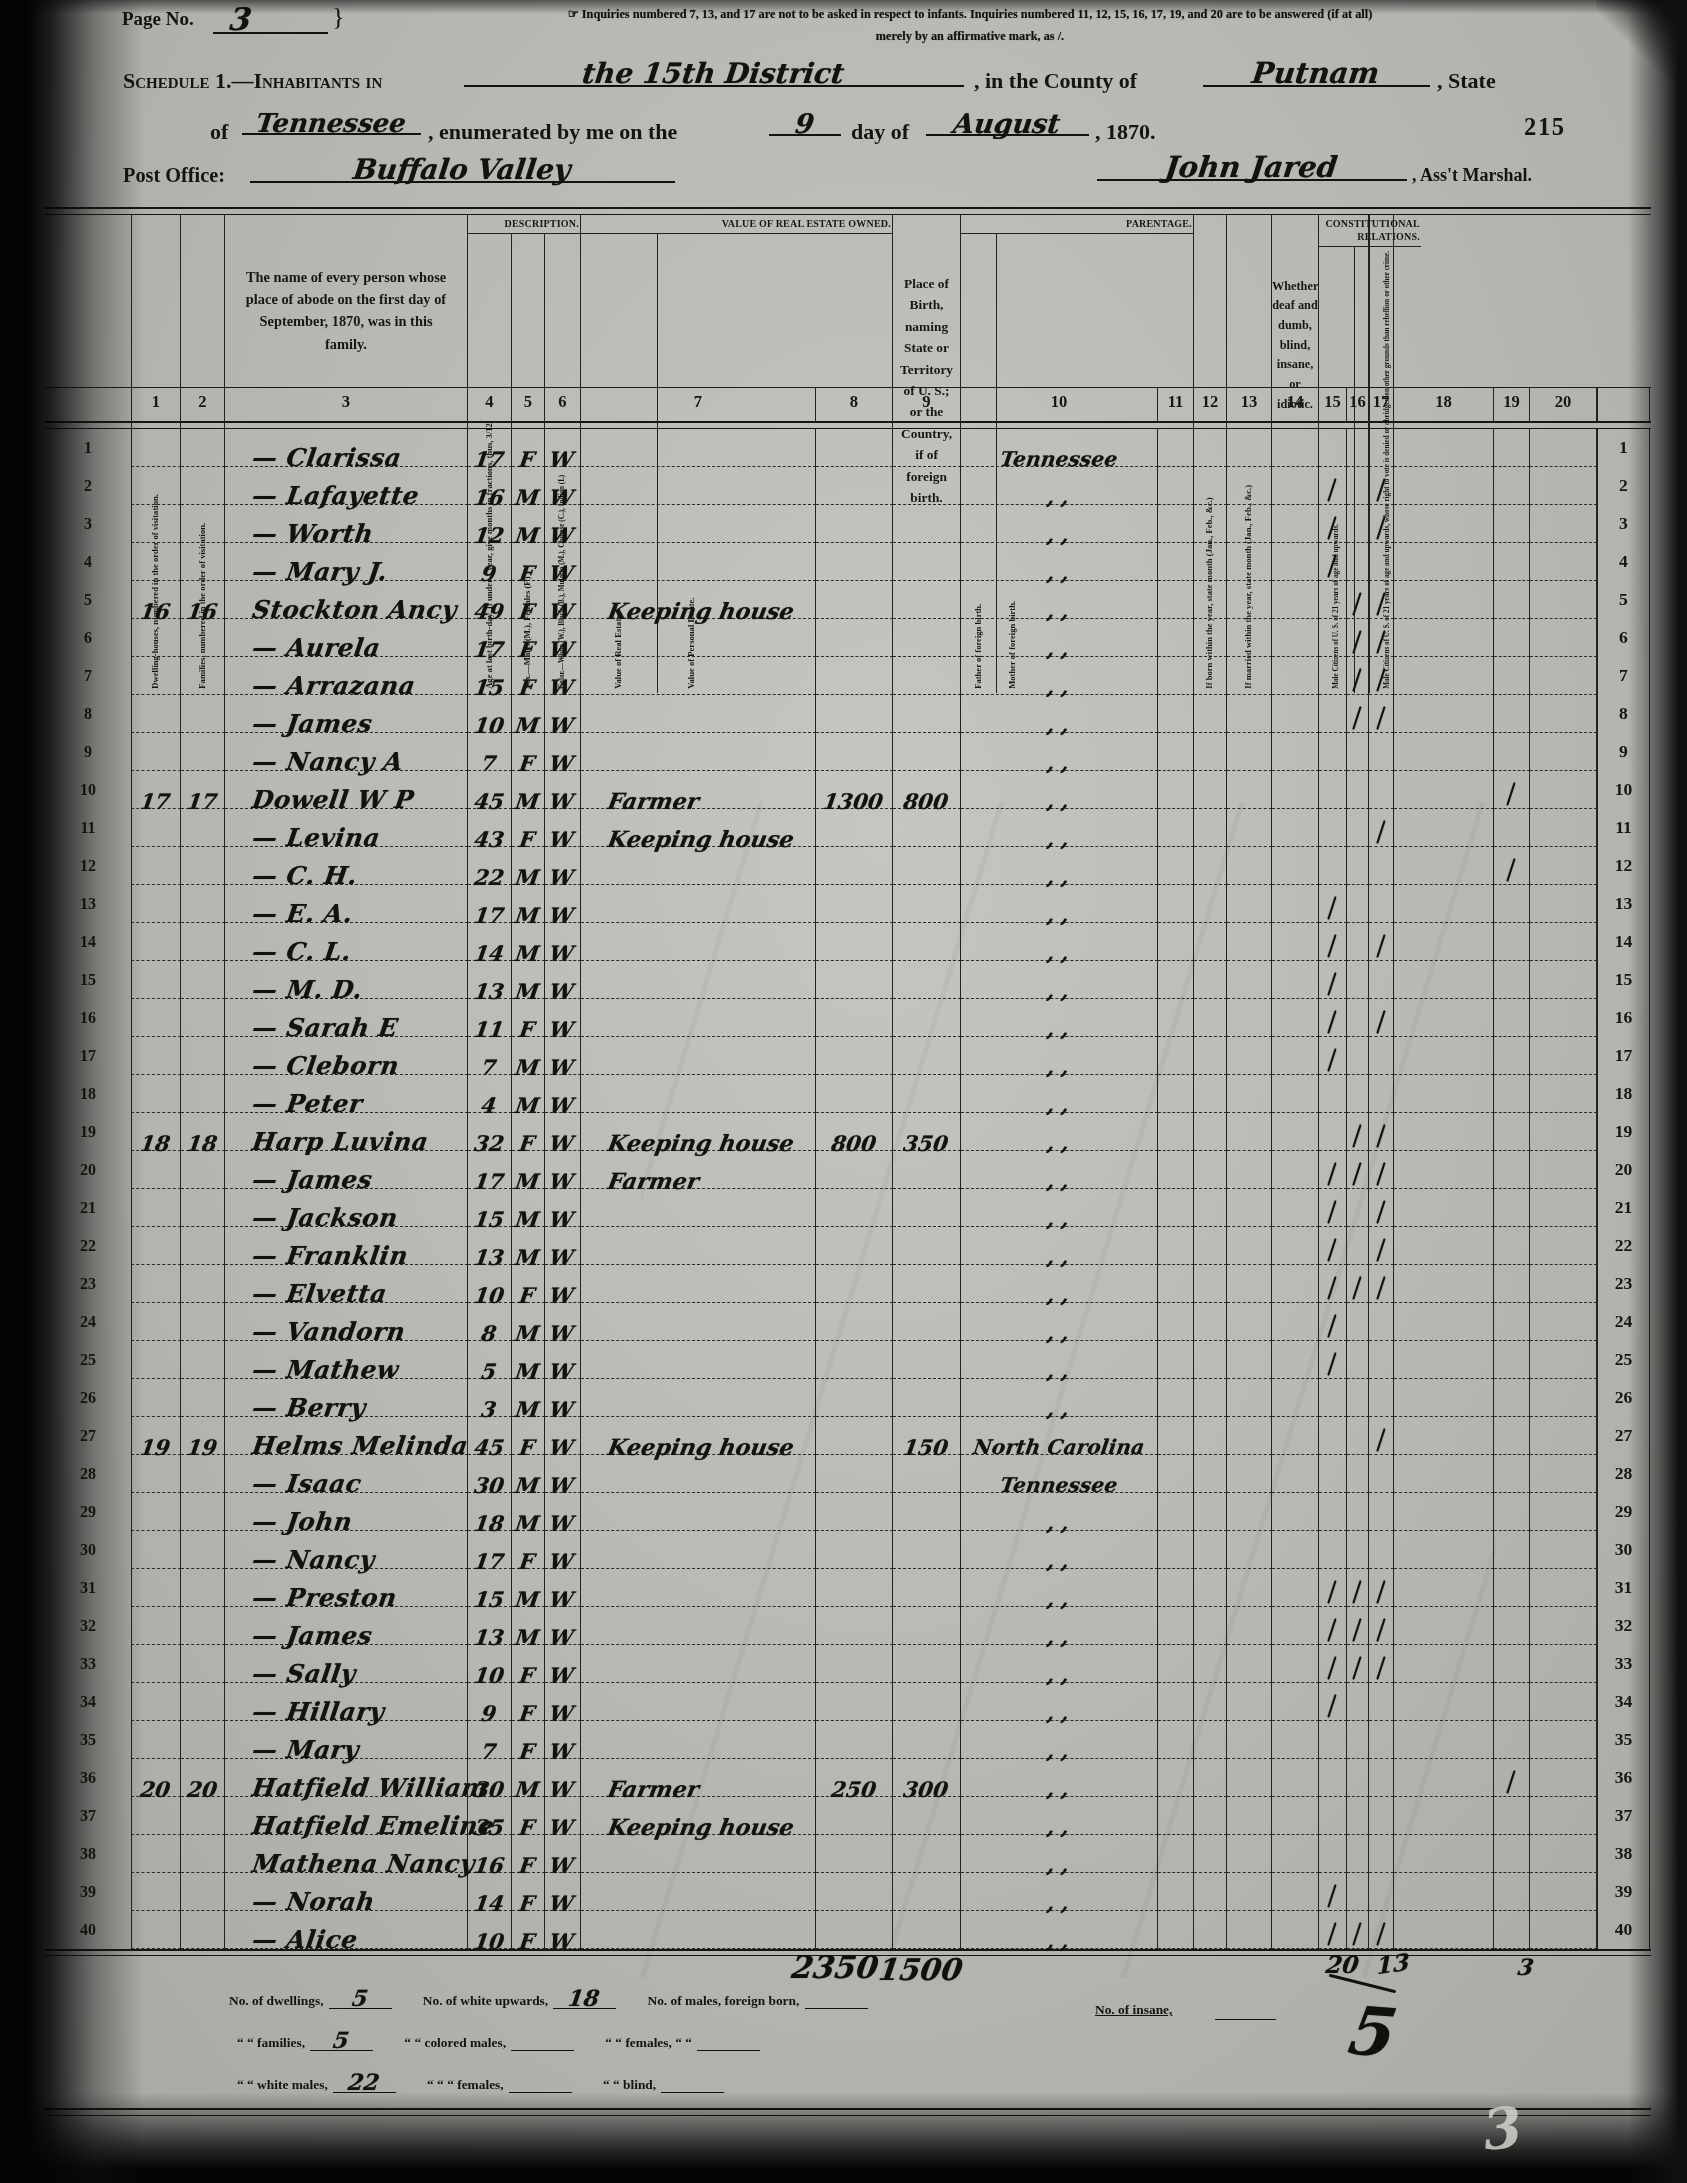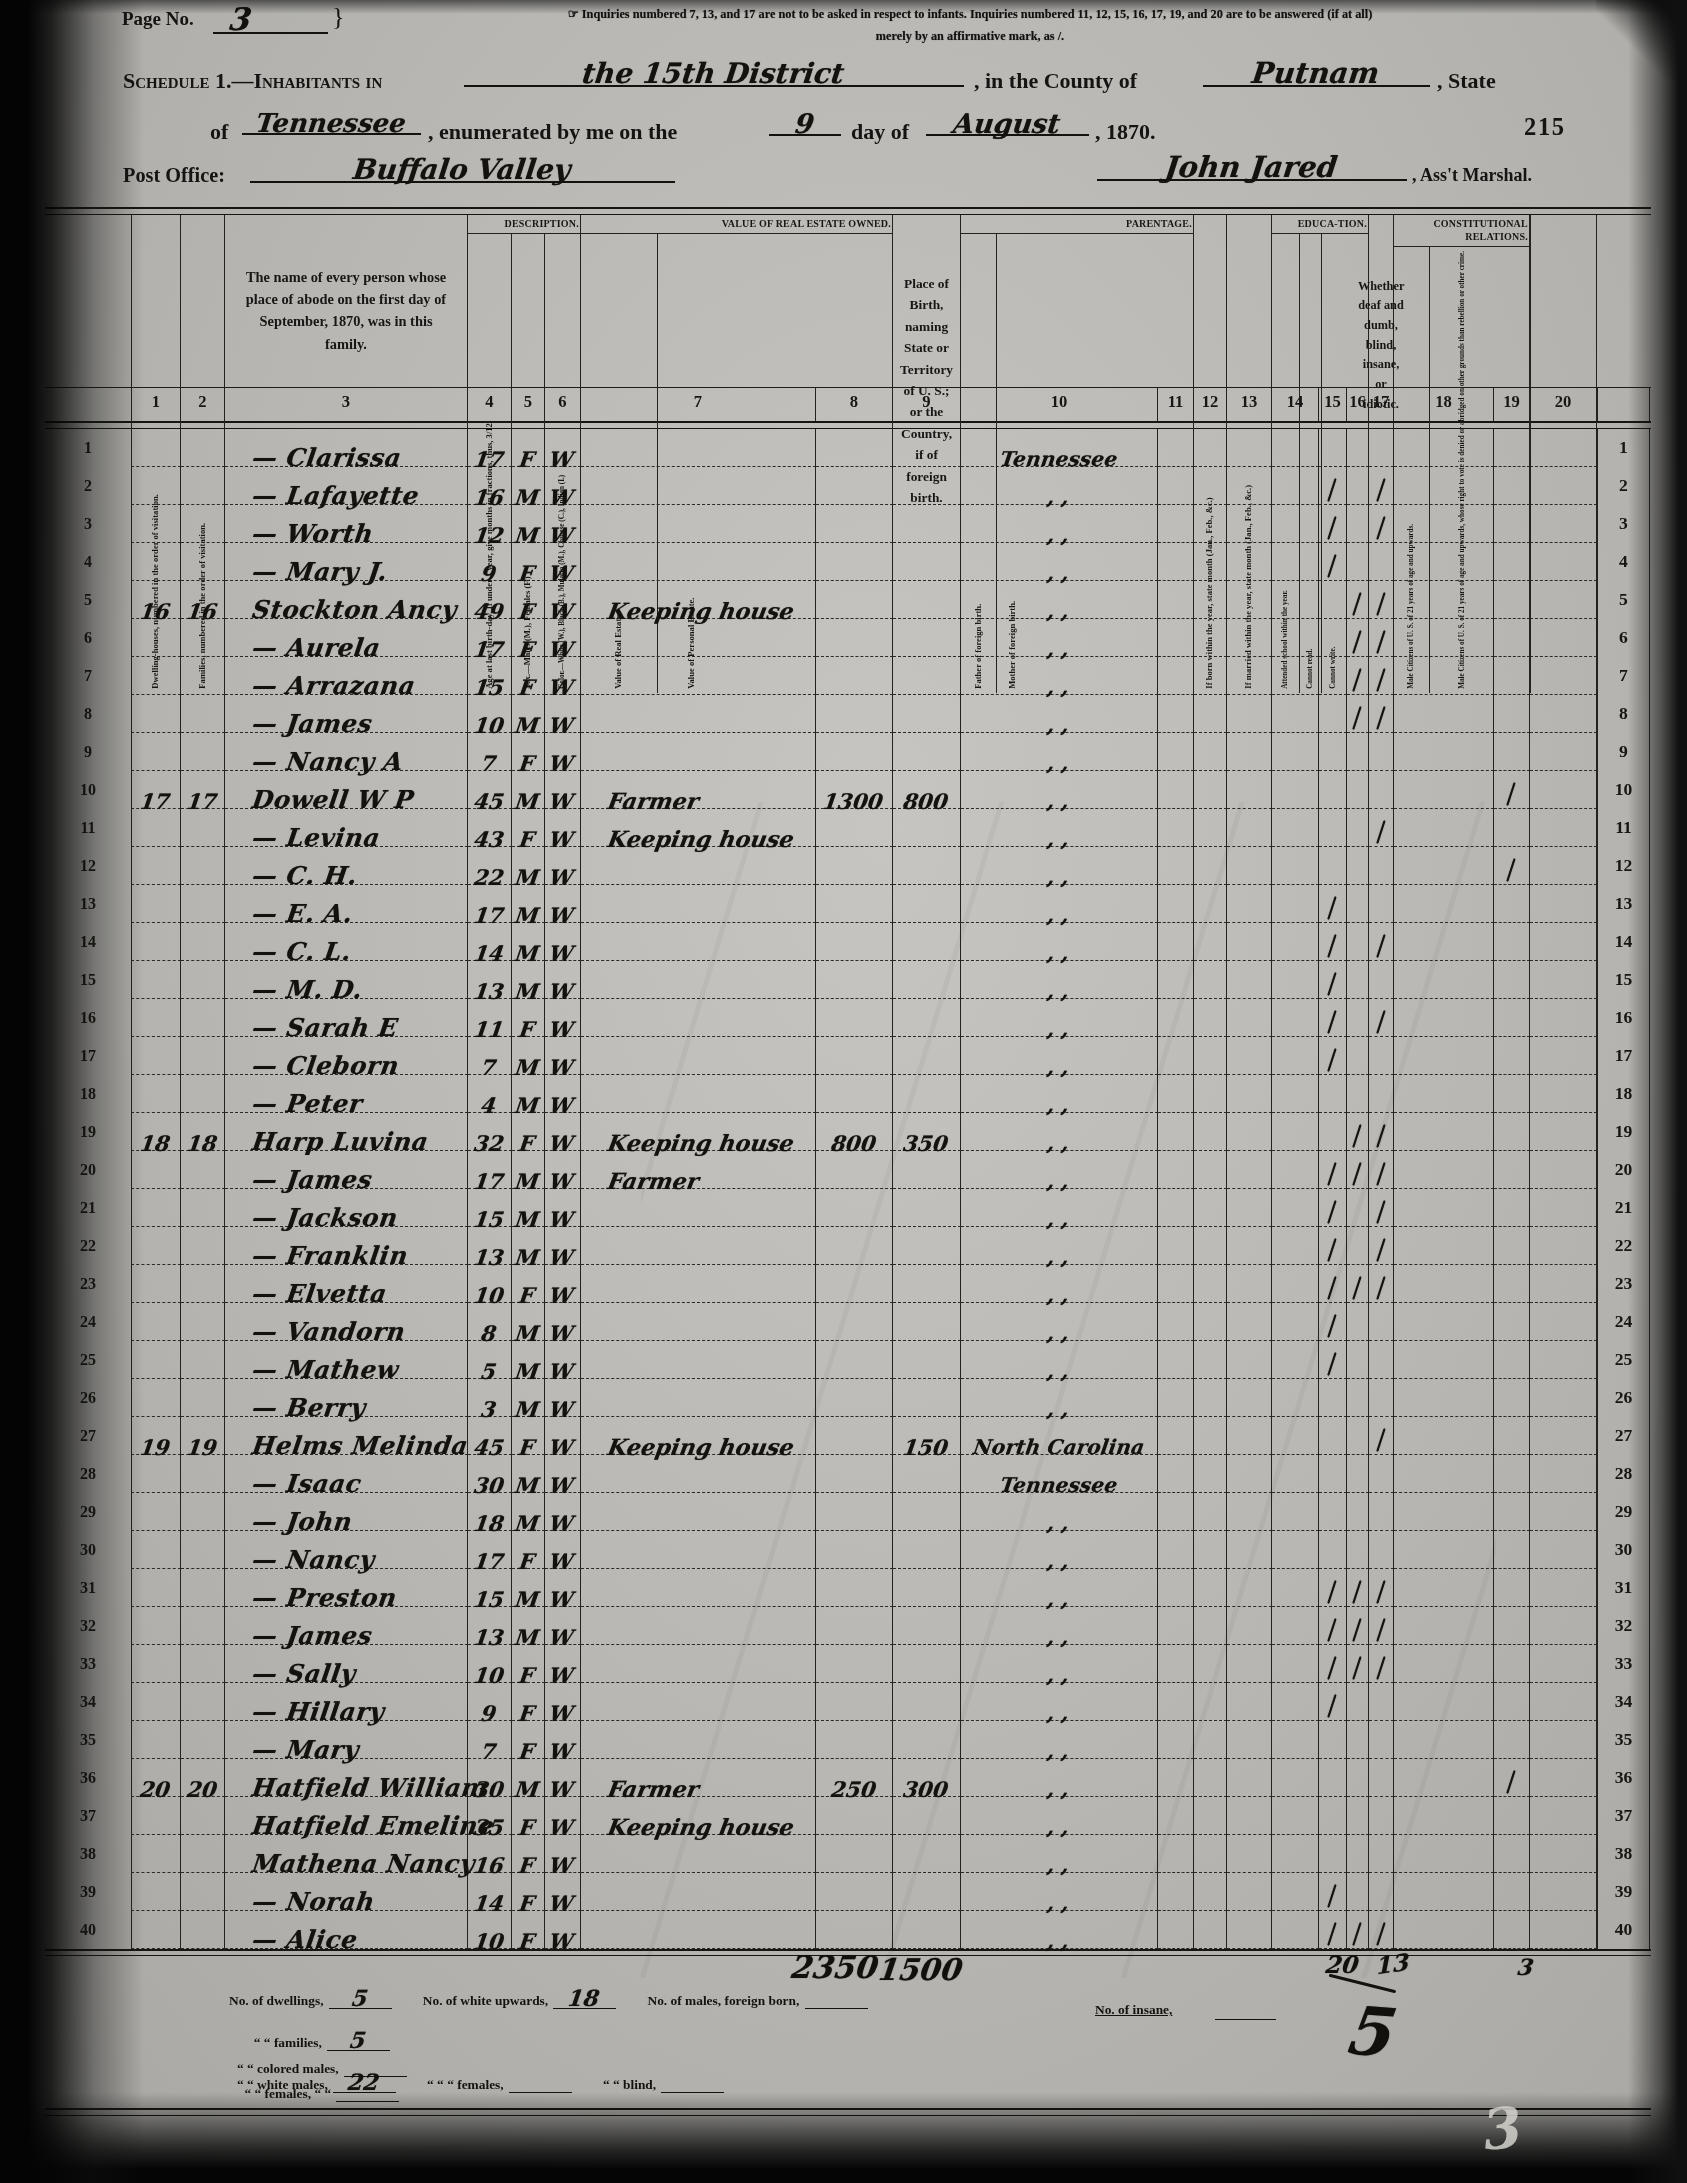--- a/index.html
+++ b/index.html
@@ -172,34 +172,20 @@
               <span class="vtext">Mother of foreign birth.</span>
             </div>
         </div>
       </div>
       <div class="hc">
           <span class="vtext">If born within the year, state month (Jan., Feb., &amp;c.)</span>
         </div>
       <div class="hc">
           <span class="vtext">If married within the year, state month (Jan., Feb., &amp;c.)</span>
         </div>
-      <div class="hgroup" style="grid-column:span 3;">
-        <div class="glabel">Educa-tion.</div>
-        <div class="gcols" style="grid-template-columns:28px 22px 24px;">
-          <div>
-              <span class="vtext sm">Attended school within the year.</span>
-            </div>
-          <div>
-              <span class="vtext sm">Cannot read.</span>
-            </div>
-          <div>
-              <span class="vtext sm">Cannot write.</span>
-            </div>
-        </div>
-      </div>
       <div class="hc">
           <span class="blockt h18t">Whether deaf and dumb, blind, insane, or idiotic.</span>
         </div>
       <div class="hgroup" style="grid-column:span 2;">
         <div class="glabel">Constitutional Relations.</div>
         <div class="gcols" style="grid-template-columns:36px 66px;">
           <div>
               <span class="vtext sm">Male Citizens of U. S. of 21 years of age and upwards.</span>
             </div>
           <div>
@@ -1776,21 +1762,21 @@
             <div class="flabel">No. of white upwards,</div>
             <div class="fblank"><span class="hw ">18</span></div>
           </div>
           <div class="fpair">
             <div class="flabel">No. of males, foreign born,</div>
             <div class="fblank"></div>
           </div>
         </div>
       <span class="flabel" style="position:absolute;left:1050px;top:46px;text-decoration:underline;">No. of insane,</span>
       <span style="position:absolute;left:1170px;top:63px;width:61px;border-bottom:1.6px solid #14120f;"></span>
-      <div class="fline" style="left:192px;top:69px;flex-direction:column;">
+      <div class="fline" style="left:192px;top:69px;">
           <div class="fpair">
             <div class="flabel">“   “   families,</div>
             <div class="fblank"><span class="hw ">5</span></div>
           </div>
           <div class="fpair">
             <div class="flabel">“   “   colored males,</div>
             <div class="fblank"></div>
           </div>
           <div class="fpair">
             <div class="flabel">“   “  females,   “    “</div>

